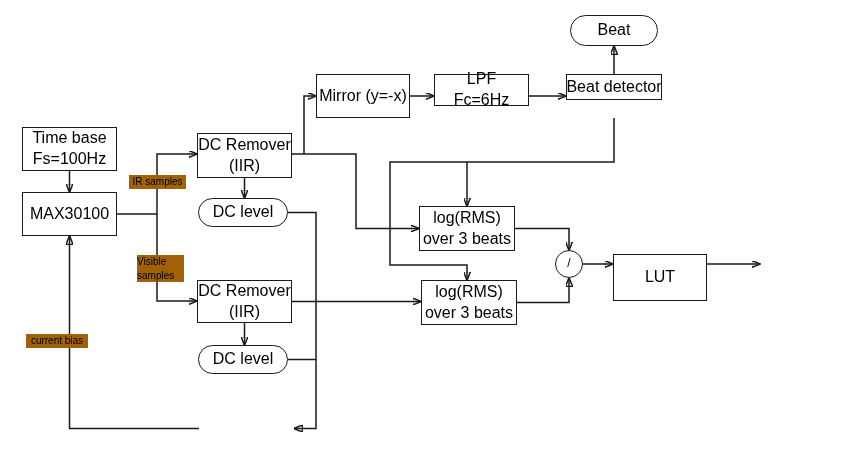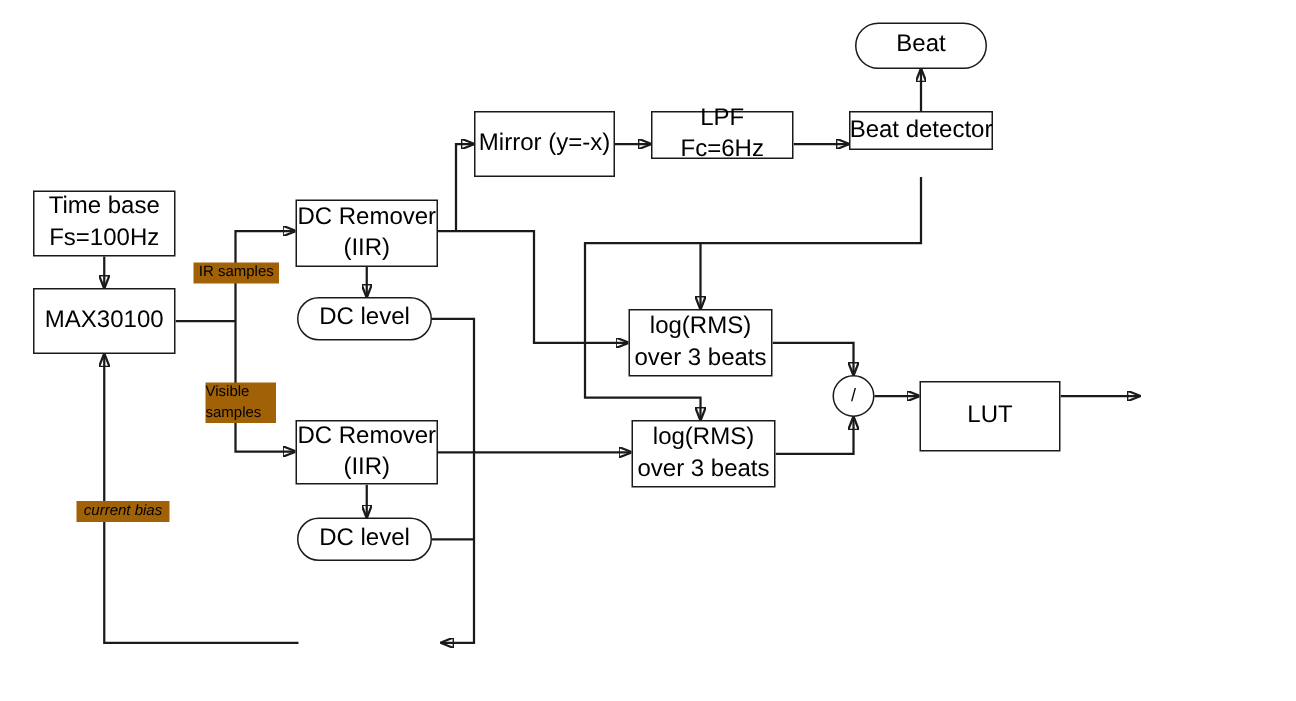--- a/index.html
+++ b/index.html
@@ -116,15 +116,15 @@
 
   <div class="node" style="left:613px; top:241px; width:94px; height:47px;margin-top:13px;">LUT</div>
 
 
 
   <div class="edge-label center" style="left:129px; top:175px; width:57px;">IR samples</div>
 
   <div class="edge-label" style="left:137px; top:255px; width:47px;">Visible
 samples</div>
 
-  <div class="edge-label center" style="left:51px; top:334px; width:62px;font-style:italic;">current bias</div>
+  <div class="edge-label center" style="left:26px; top:334px; width:62px;">current bias</div>
 
 </div>
 
 </body></html>

